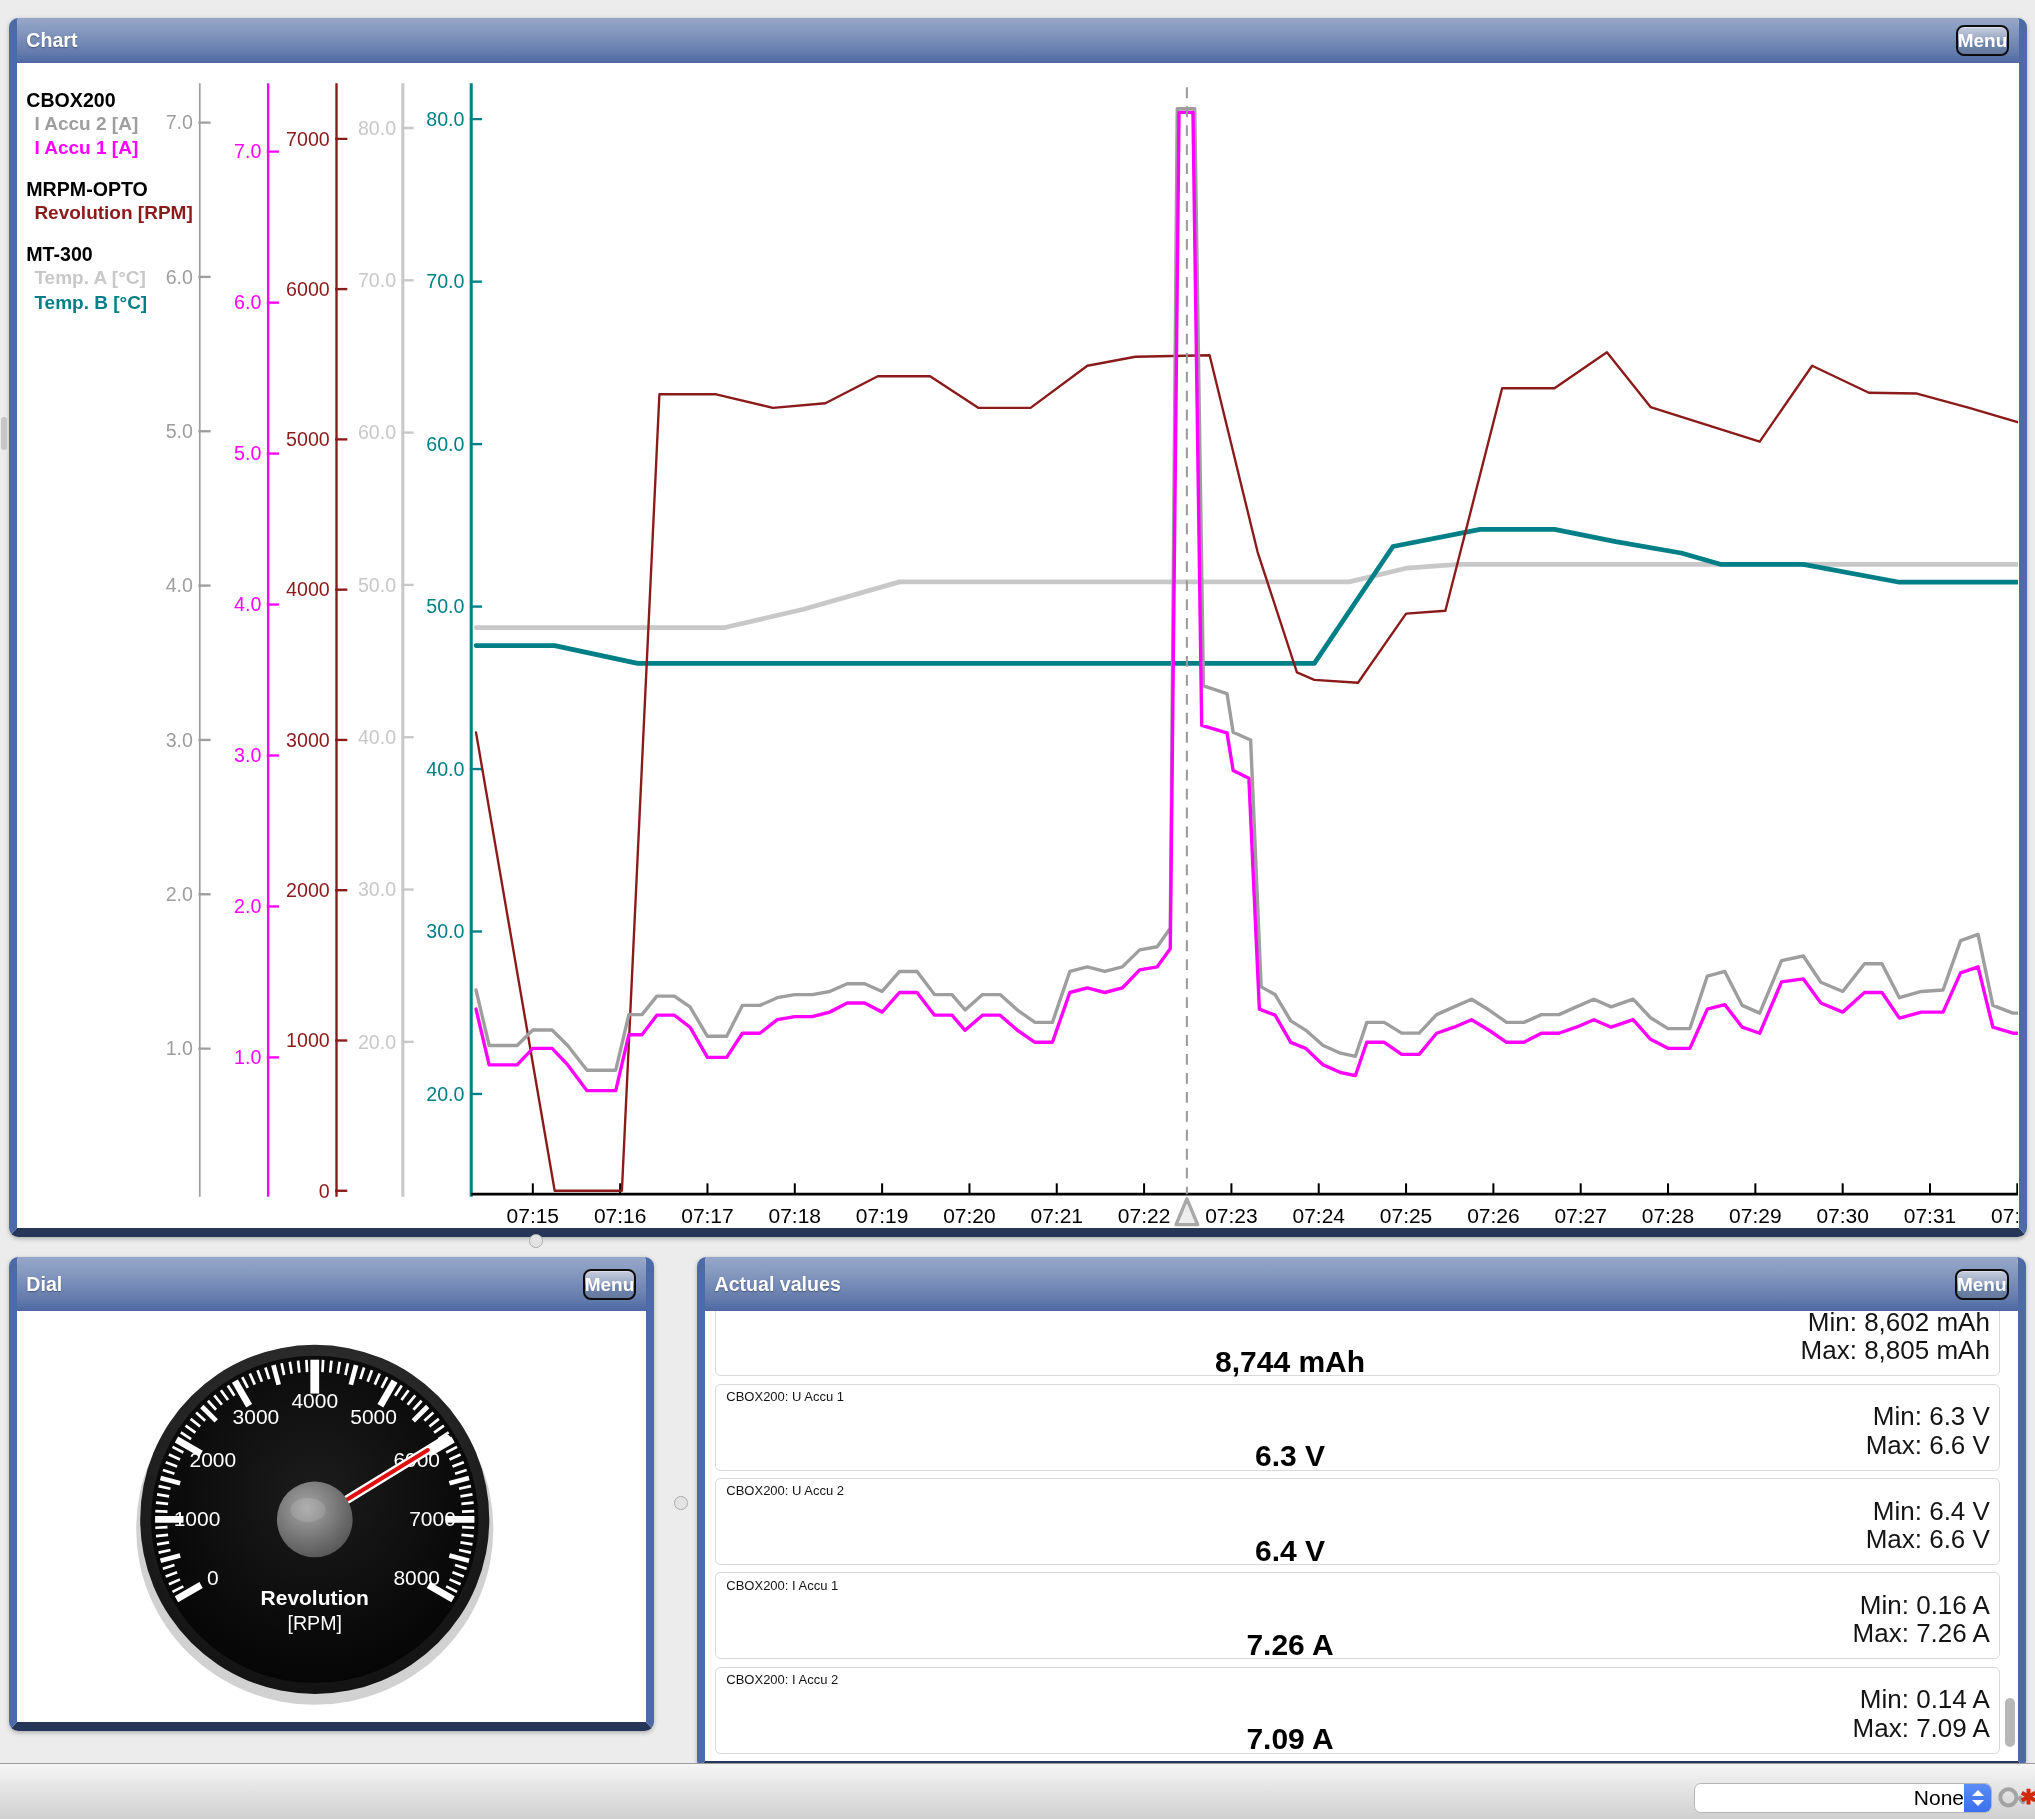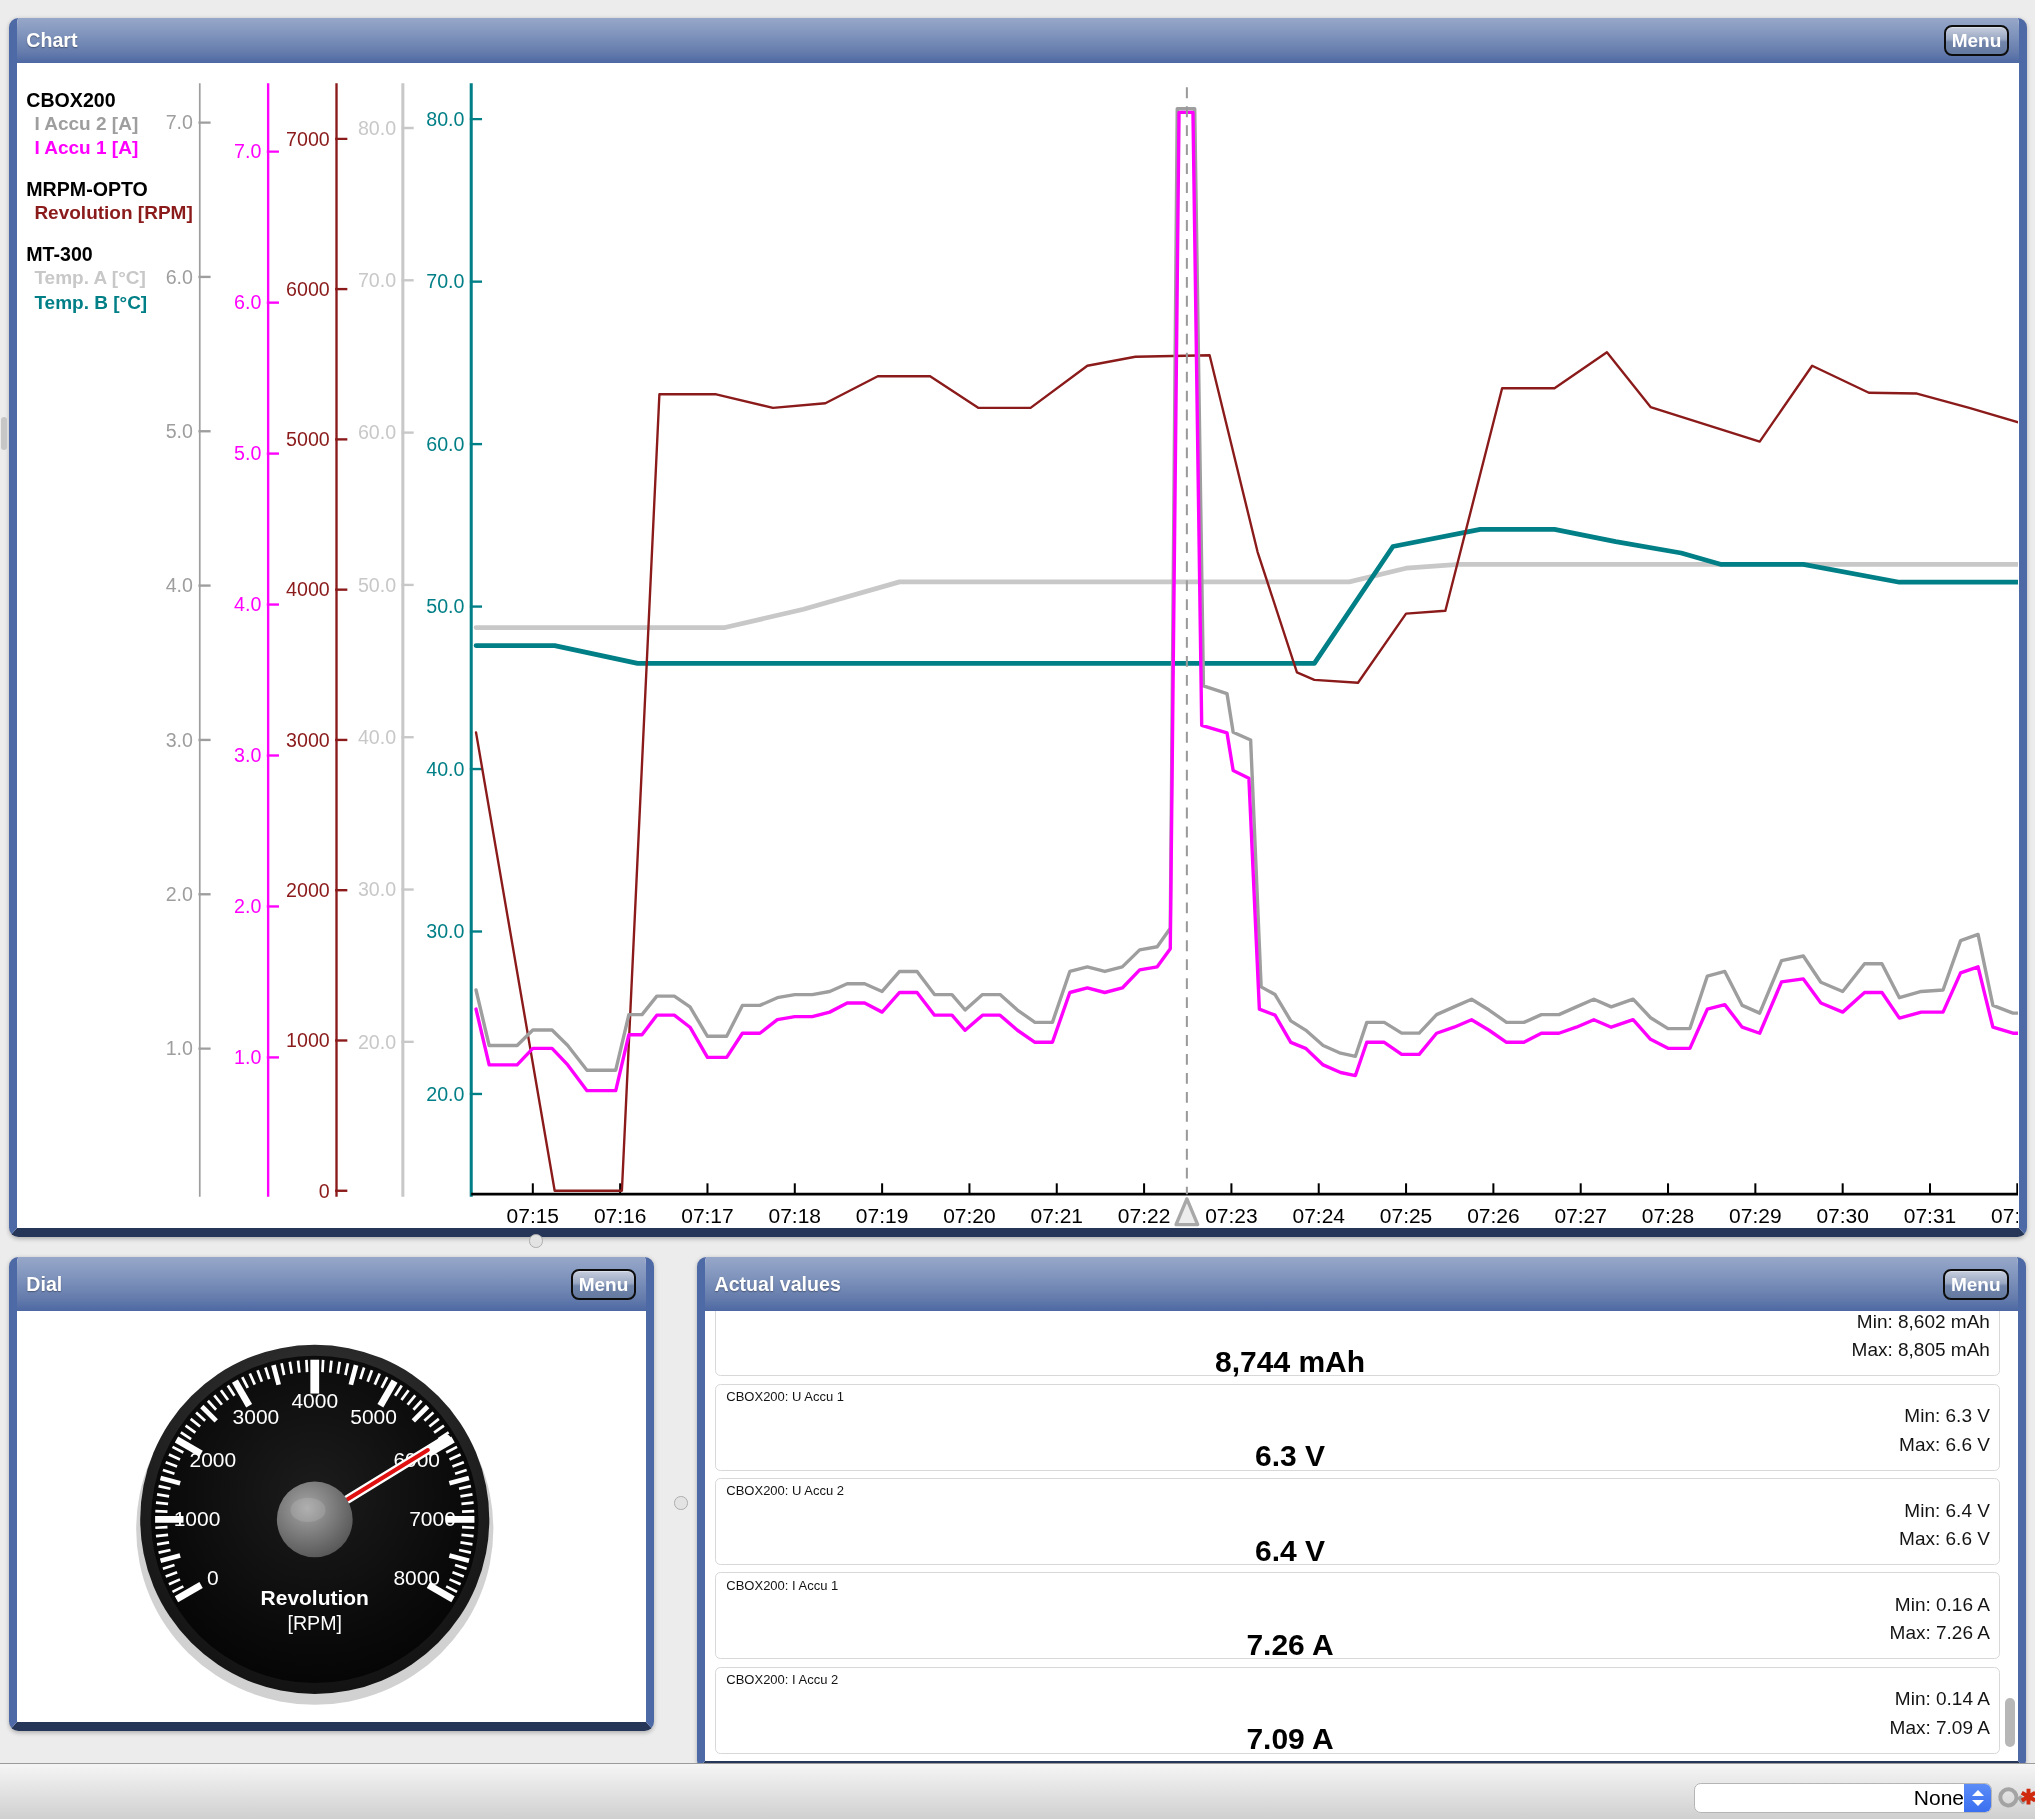--- a/index.html
+++ b/index.html
@@ -23,39 +23,39 @@
     background:linear-gradient(180deg,#97a7c9 0%,#8195bd 35%,#667dad 75%,#4d68a3 100%);
     display:flex;align-items:center;justify-content:space-between;
     padding:0 9.5px 0 9.5px;
     border-bottom:1.4px solid #3c5档0;
   }
   .titlebar .ptitle{color:#fff;font-weight:bold;font-size:19.6px;text-shadow:0 0.7px 1.4px rgba(0,0,0,.35);}
   .menu-btn{
     background:linear-gradient(180deg,#c7cede 0%,#9aa8c3 45%,#7286ac 55%,#64799f 100%);
     border:2px solid #0d0d0d;border-radius:8.1px;
     color:#fff;font-weight:bold;font-size:19px;
-    padding:2px 6px;line-height:23px;
+    padding:2px 0;line-height:23px;
     box-shadow:inset 0 0.7px 0.7px rgba(255,255,255,.5);
     cursor:pointer;
   }
   .content{position:relative;background:#fff;}
   
   .legend{position:absolute;left:9.5px;top:26px;z-index:5;}
   .legend .dev{font-size:19.6px;font-weight:bold;color:#000;margin-top:17.6px;line-height:23px;}
   .legend .dev:first-child{margin-top:0;}
   .legend .entry{font-size:19px;font-weight:bold;padding-left:8.1px;line-height:24.4px;}
   
   .cards{position:absolute;inset:0;padding:0 17.6px 0 9.5px;overflow:hidden;}
   .card{
     position:relative;height:85px;margin-bottom:7.4px;
     border:1.4px solid #d8d8d8;border-radius:5.4px;background:#fff;
   }
   .card .clabel{position:absolute;left:10.8px;top:4.1px;font-size:13px;color:#141414;}
   .card .cvalue{position:absolute;left:0;width:89.5%;top:32.5px;text-align:center;font-size:30px;font-weight:bold;color:#000;margin-top:22px;}
-  .card .cminmax{position:absolute;right:9.5px;top:17.6px;text-align:right;font-size:19px;color:#141414;line-height:28.4px;}
+  .card .cminmax{position:absolute;right:9.5px;top:17.6px;text-align:right;font-size:26px;color:#141414;line-height:28.4px;}
   .scroll-thumb{position:absolute;right:3.4px;bottom:6.8px;width:9.5px;height:49px;background:#b7b7b7;border-radius:5.4px;}
   
   .bottombar{
     position:absolute;left:0;right:0;bottom:0;height:56px;
     background:linear-gradient(180deg,#f5f5f5,#cfcfcf);
     border-top:1.4px solid #9b9b9b;
   }
   .none-select{
     position:absolute;left:1694px;top:19px;width:298px;height:30px;
     background:#fff;border:1.4px solid #b5b5b5;border-radius:6.8px;

